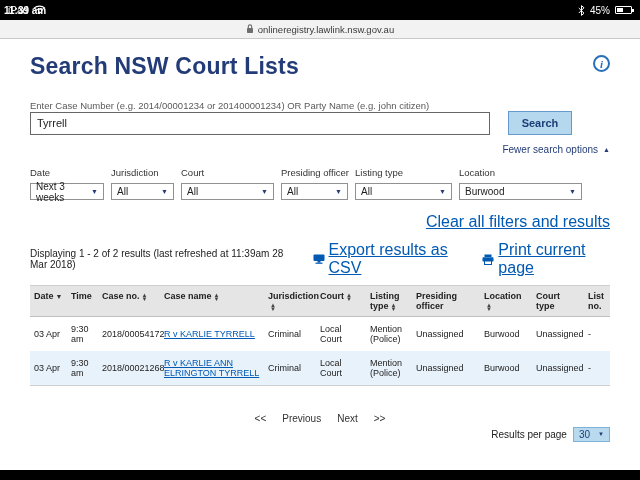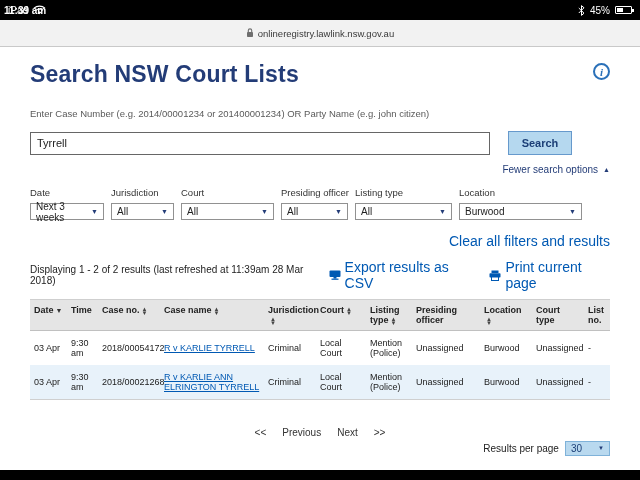--- a/index.html
+++ b/index.html
@@ -24,36 +24,36 @@
   .battery-outline {
     width:17px; height:8px; border:1px solid #fff; border-radius:1px;
     display:inline-flex; align-items:center; padding:1px; position:relative;
   }
   .battery-outline::after {
     content:""; position:absolute; right:-3px; top:2px; width:2px; height:3px; background:#fff;
   }
   .battery-fill { width:45%; height:100%; background:#fff; }
   
   .url-bar {
-    height:27px; background:#f2f2f2; border-bottom:1px solid #c9c9c9;
+    height:19px; background:#f2f2f2; border-bottom:1px solid #c9c9c9;
     display:flex; align-items:center; justify-content:center; gap:4px;
     font-size:9.5px; color:#3a3a3a; cursor:pointer;
   }
   
   .content { padding:10px 30px 0 30px; }
   .title-row { display:flex; justify-content:space-between; align-items:flex-start; margin-top:4px; }
   .page-title { color:#233c77; font-size:23px; font-weight:bold; letter-spacing:0.2px; }
   .info-icon {
     width:17px; height:17px; border:2px solid #2a70b8; border-radius:50%;
     color:#2a70b8; display:flex; align-items:center; justify-content:center;
     font-size:11px; font-weight:bold; font-style:italic;
     font-family:"Liberation Serif", serif; cursor:pointer; margin-top:2px;
   }
   .search-label { margin-top:20px; font-size:9.5px; color:#5a5a5a; }
-  .search-row { display:flex; margin-top:12px; gap:18px; align-items:center; }
+  .search-row { display:flex; margin-top:0; gap:18px; align-items:center; }
   .search-input {
     width:460px; height:23px; border:1px solid #666; padding:0 6px;
     font-size:11px; font-family:"Liberation Sans", sans-serif; color:#222;
   }
   .search-button {
     width:64px; height:24px; background:#b5d8ef; border:1px solid #6699cc;
     border-radius:0; color:#1c3f77; font-weight:bold; font-size:11px;
     font-family:"Liberation Sans", sans-serif; cursor:pointer;
   }
   .fewer-row {
@@ -67,21 +67,21 @@
   .filter-label { font-size:9.5px; color:#333; margin-bottom:5px; white-space:nowrap; }
   .filter-box {
     height:17px; border:1px solid #919191; background:#fff;
     display:flex; align-items:center; justify-content:space-between;
     padding:0 5px; font-size:10px; color:#222; cursor:pointer;
   }
   .dd-arrow { font-size:7px; color:#233c77; margin-left:4px; }
   .w-date { width:74px; } .w-jur { width:63px; } .w-court { width:93px; }
   .w-pres { width:67px; } .w-listing { width:97px; } .w-loc { width:123px; }
   .clear-row { display:flex; justify-content:flex-end; margin-top:13px; }
-  a.link, .link { color:#0059b3; font-size:14px; cursor:pointer; }
+  a.link, .link { color:#0059b3; text-decoration:underline; font-size:16px; cursor:pointer; }
   
   .results-row { display:flex; justify-content:space-between; align-items:center; margin-top:10px; }
   .results-summary { font-size:10px; color:#222; }
   .results-actions { display:flex; gap:16px; align-items:flex-start;margin-left:12px; }
   .action-link { display:flex; align-items:center; gap:4px; }
   
   table.results-table {
     margin-top:8px; width:580px; border-collapse:collapse; table-layout:fixed;
     font-size:9px; color:#222; border-top:1px solid #cfcfcf; border-bottom:1px solid #cfcfcf;
   }
@@ -106,21 +106,21 @@
   
   .pagination-row { display:flex; align-items:center; margin-top:22px; position:relative; height:20px; }
   .pager {
     position:absolute; left:0; right:0; display:flex; justify-content:center; gap:16px;
     font-size:10px; color:#333;
   }
   .pager span { cursor:pointer; }
   .per-page { margin-left:auto; display:flex; align-items:center; gap:6px; font-size:10px; color:#222; z-index:1;margin-top:32px; }
   .per-page-box {
     background:#b9d9ef; border:1px solid #7fb2d9; padding:1px 5px;
-    display:inline-flex; align-items:center; gap:12px; color:#1c3f77; cursor:pointer;
+    display:inline-flex; align-items:center; gap:4px; color:#1c3f77; cursor:pointer;
   }
   .per-page-box .dd-arrow { font-size:6px; }
   
   .bottom-bar { position:absolute; bottom:0; left:0; right:0; height:10px; background:#000; }
   svg { display:block; }
 </style>
 </head>
 <body>
 
 <div class="screen">

